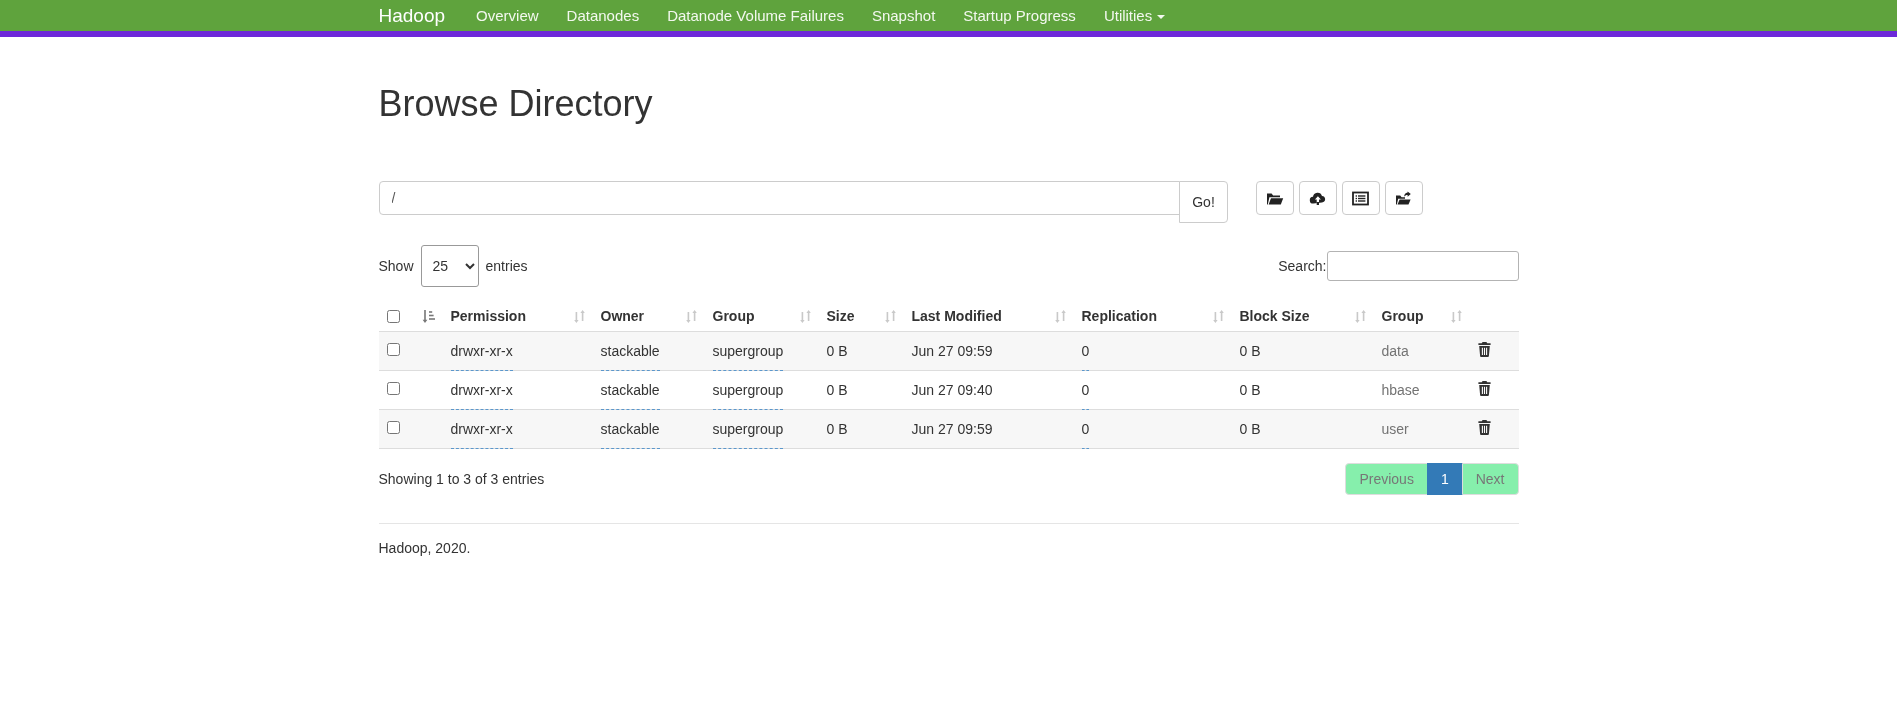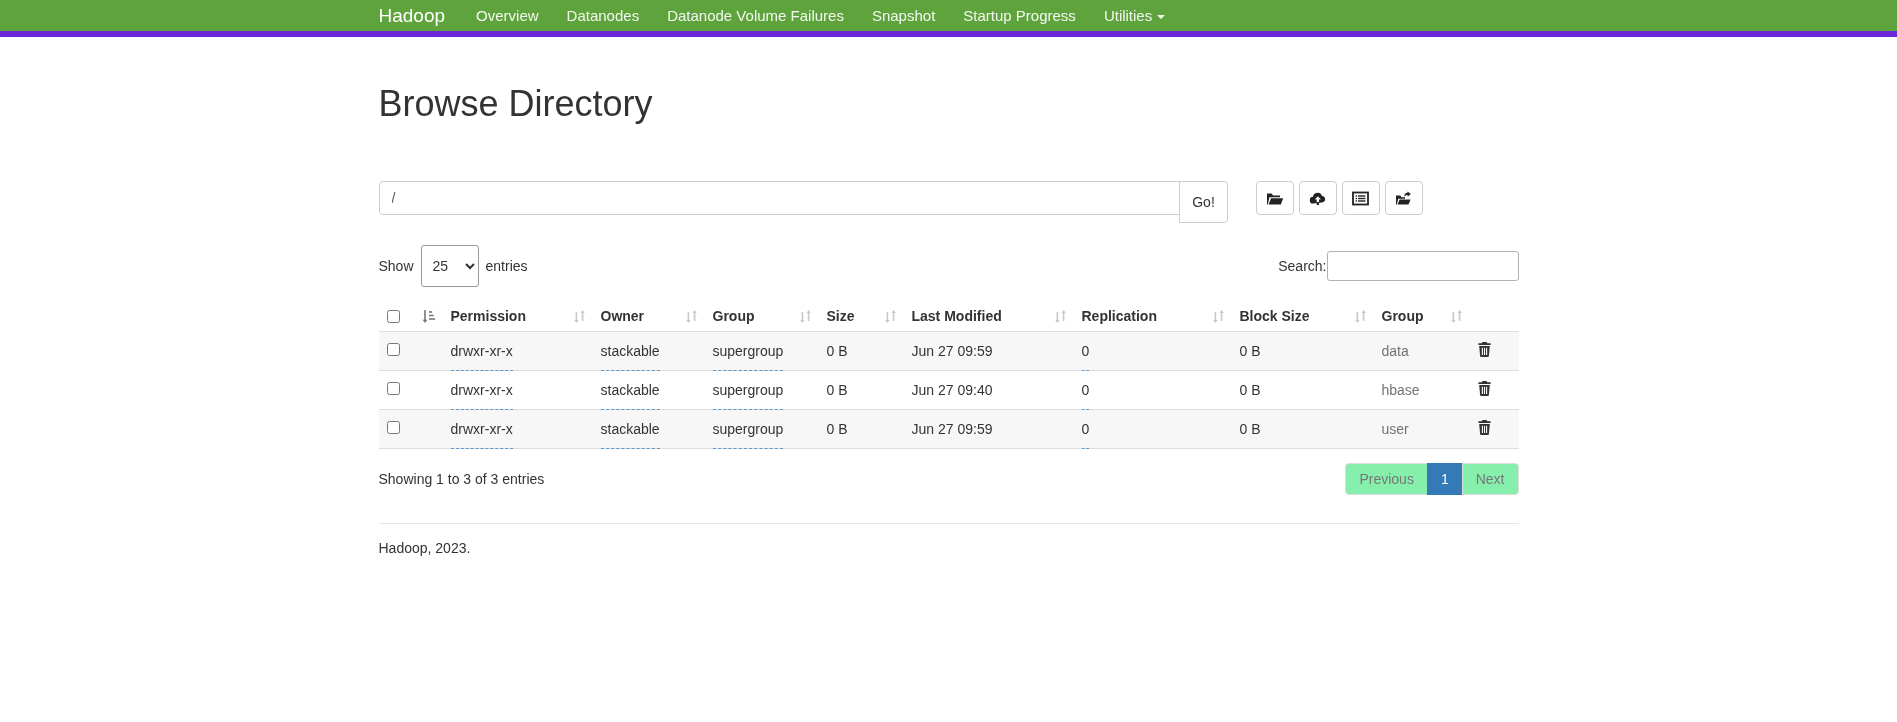--- a/index.html
+++ b/index.html
@@ -330,15 +330,15 @@
       <li>
           <a class="page-btn page-active">1</a>
         </li>
       <li>
           <a class="page-btn page-next">Next</a>
         </li>
     </ul>
   </div>
 
   <hr class="sep">
-  <p class="footer-text">Hadoop, 2023.</p>
+  <p class="footer-text">Hadoop, 2020.</p>
 
 </div>
 
 </body></html>

